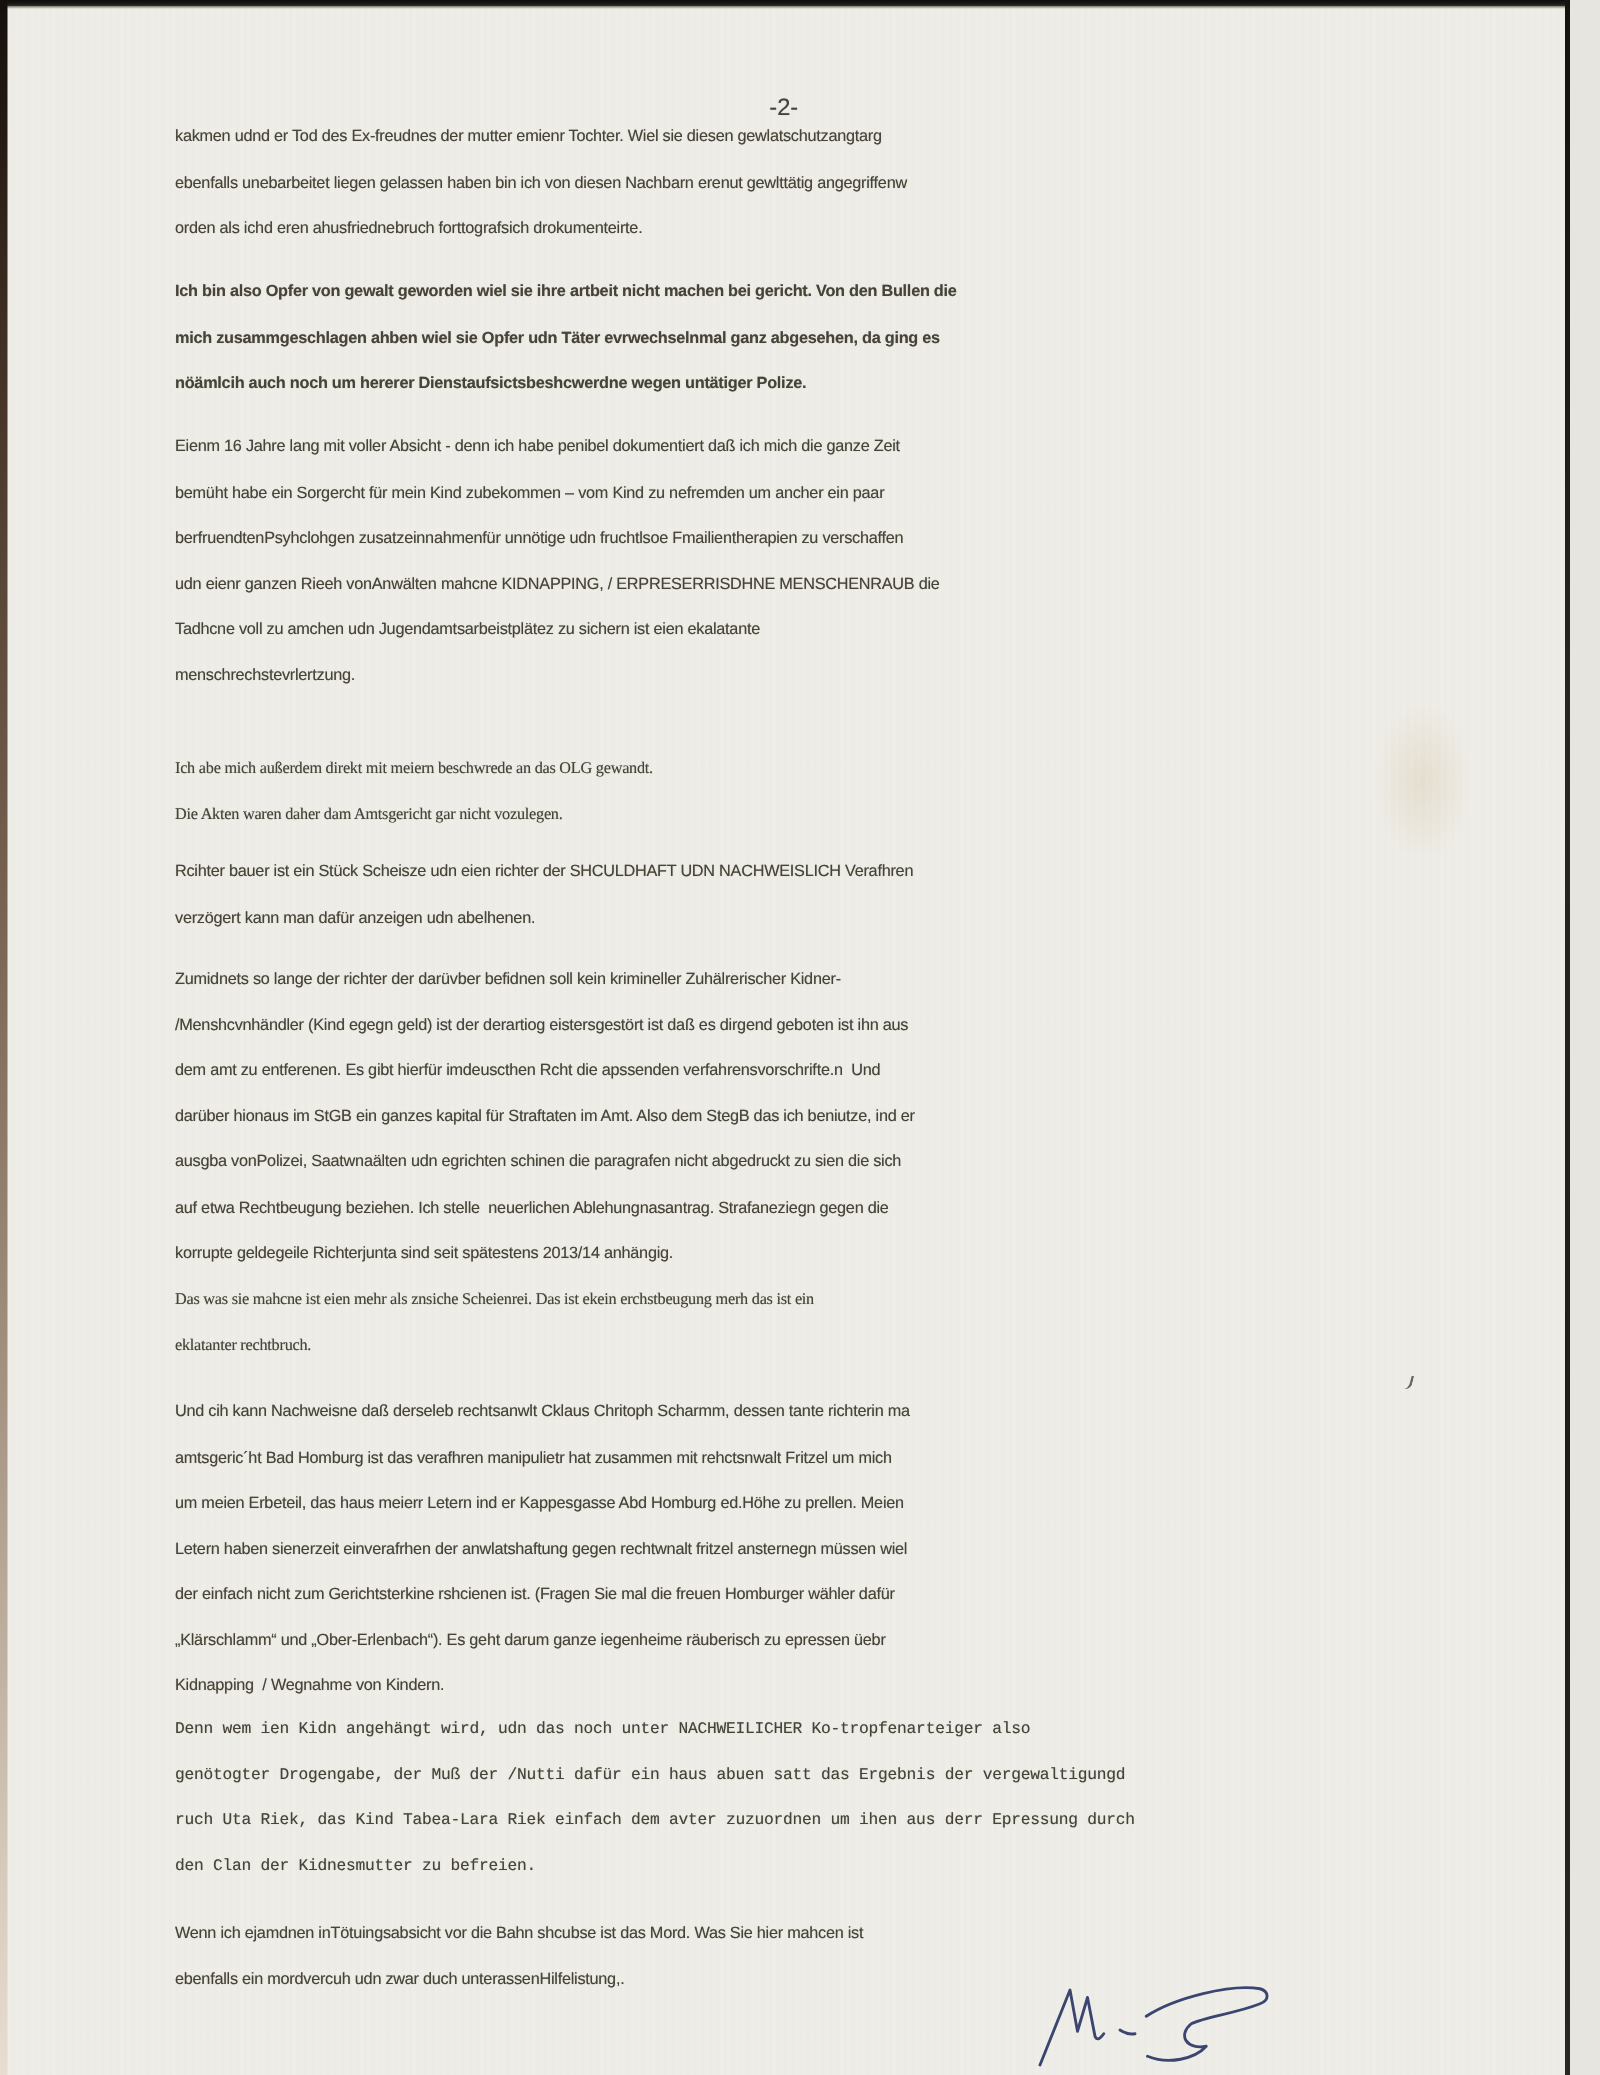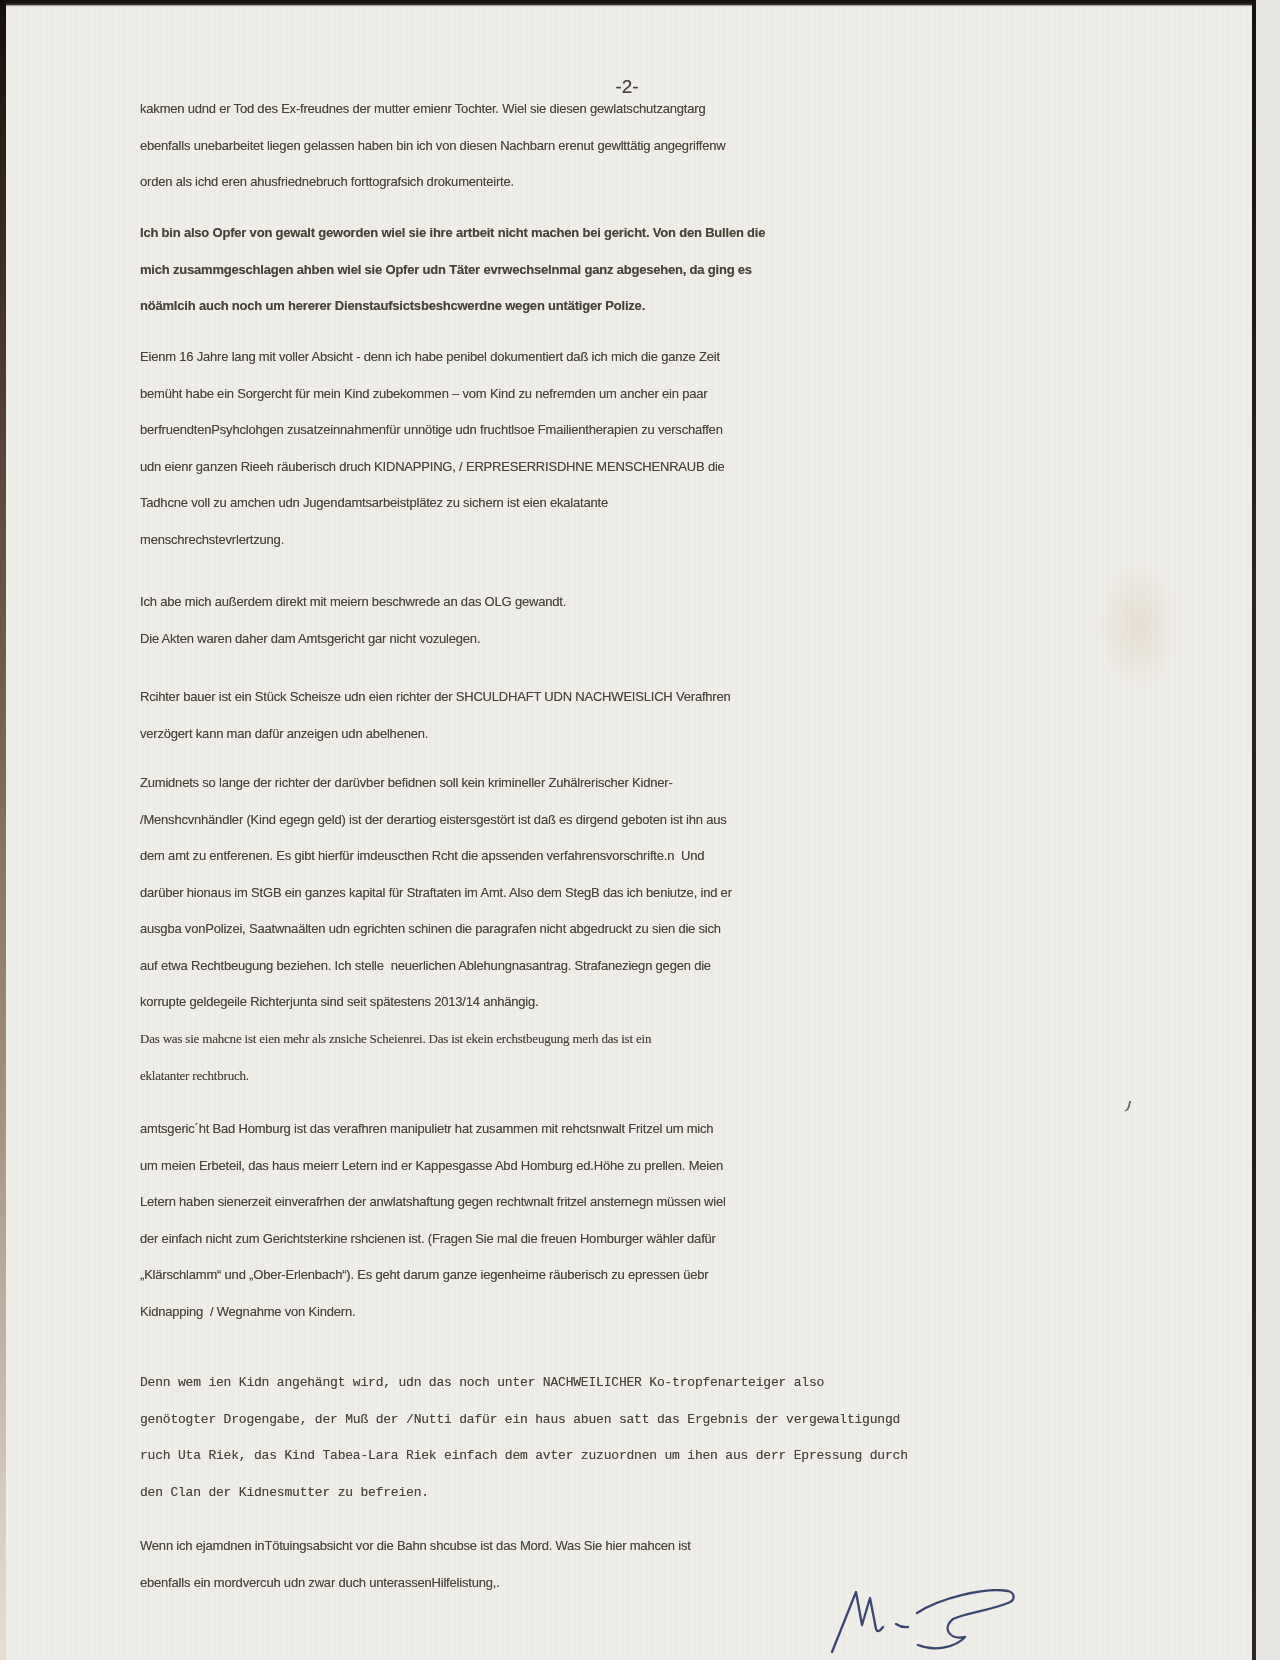--- a/index.html
+++ b/index.html
@@ -52,21 +52,21 @@
     text-shadow:0 0 .6px rgba(70,68,58,.55);
   }
   .para{position:absolute;left:140px;width:1000px;}
   .tline{
     white-space:pre;
     font-size:13px;line-height:36.5px;
     letter-spacing:-0.2px;
     color:#474437;
     text-shadow:0 0 .6px rgba(71,68,55,.5);
   }
-  .p1{top:91px;} .p2{top:215px;font-weight:bold;} .p3{top:339px;} .p4{top:584px;}
+  .p1{top:91px;} .p2{top:215px;font-weight:bold;} .p3{top:339px;} .p4{top:596px;font-family:Liberation Serif, serif;}
   .p5{top:679px;} .p6{top:765px;} .p7{top:1021px;font-family:Liberation Serif, serif;} .p8{top:1111px;}
   .p9{top:1365px;font-family:Liberation Mono, monospace;} .p10{top:1528px;}
   .signature{position:absolute;left:822px;top:1572px;width:210px;height:88px;}
 </style>
 </head>
 <body>
 
 <div class="page">
 
   <div class="edge-top"></div>
@@ -87,21 +87,21 @@
   <div class="para p2">
     <div class="tline">Ich bin also Opfer von gewalt geworden wiel sie ihre artbeit nicht machen bei gericht. Von den Bullen die</div>
     <div class="tline">mich zusammgeschlagen ahben wiel sie Opfer udn Täter evrwechselnmal ganz abgesehen, da ging es</div>
     <div class="tline">nöämlcih auch noch um hererer Dienstaufsictsbeshcwerdne wegen untätiger Polize.</div>
   </div>
 
   <div class="para p3">
     <div class="tline">Eienm 16 Jahre lang mit voller Absicht - denn ich habe penibel dokumentiert daß ich mich die ganze Zeit</div>
     <div class="tline">bemüht habe ein Sorgercht für mein Kind zubekommen – vom Kind zu nefremden um ancher ein paar</div>
     <div class="tline">berfruendtenPsyhclohgen zusatzeinnahmenfür unnötige udn fruchtlsoe Fmailientherapien zu verschaffen</div>
-    <div class="tline">udn eienr ganzen Rieeh räuberisch druch KIDNAPPING, / ERPRESERRISDHNE MENSCHENRAUB die</div>
+    <div class="tline">udn eienr ganzen Rieeh vonAnwälten mahcne KIDNAPPING, / ERPRESERRISDHNE MENSCHENRAUB die</div>
     <div class="tline">Tadhcne voll zu amchen udn Jugendamtsarbeistplätez zu sichern ist eien ekalatante</div>
     <div class="tline">menschrechstevrlertzung.</div>
   </div>
 
   <div class="para p4">
     <div class="tline">Ich abe mich außerdem direkt mit meiern beschwrede an das OLG gewandt.</div>
     <div class="tline">Die Akten waren daher dam Amtsgericht gar nicht vozulegen.</div>
   </div>
 
   <div class="para p5">
@@ -118,20 +118,21 @@
     <div class="tline">auf etwa Rechtbeugung beziehen. Ich stelle  neuerlichen Ablehungnasantrag. Strafaneziegn gegen die</div>
     <div class="tline">korrupte geldegeile Richterjunta sind seit spätestens 2013/14 anhängig.</div>
   </div>
 
   <div class="para p7">
     <div class="tline">Das was sie mahcne ist eien mehr als znsiche Scheienrei. Das ist ekein erchstbeugung merh das ist ein</div>
     <div class="tline">eklatanter rechtbruch.</div>
   </div>
 
   <div class="para p8">
+    <div class="tline">Und cih kann Nachweisne daß derseleb rechtsanwlt Cklaus Chritoph Scharmm, dessen tante richterin ma</div>
     <div class="tline">amtsgeric´ht Bad Homburg ist das verafhren manipulietr hat zusammen mit rehctsnwalt Fritzel um mich</div>
     <div class="tline">um meien Erbeteil, das haus meierr Letern ind er Kappesgasse Abd Homburg ed.Höhe zu prellen. Meien</div>
     <div class="tline">Letern haben sienerzeit einverafrhen der anwlatshaftung gegen rechtwnalt fritzel ansternegn müssen wiel</div>
     <div class="tline">der einfach nicht zum Gerichtsterkine rshcienen ist. (Fragen Sie mal die freuen Homburger wähler dafür</div>
     <div class="tline">„Klärschlamm“ und „Ober-Erlenbach“). Es geht darum ganze iegenheime räuberisch zu epressen üebr</div>
     <div class="tline">Kidnapping  / Wegnahme von Kindern.</div>
   </div>
 
   <div class="para p9">
     <div class="tline">Denn wem ien Kidn angehängt wird, udn das noch unter NACHWEILICHER Ko-tropfenarteiger also</div>

